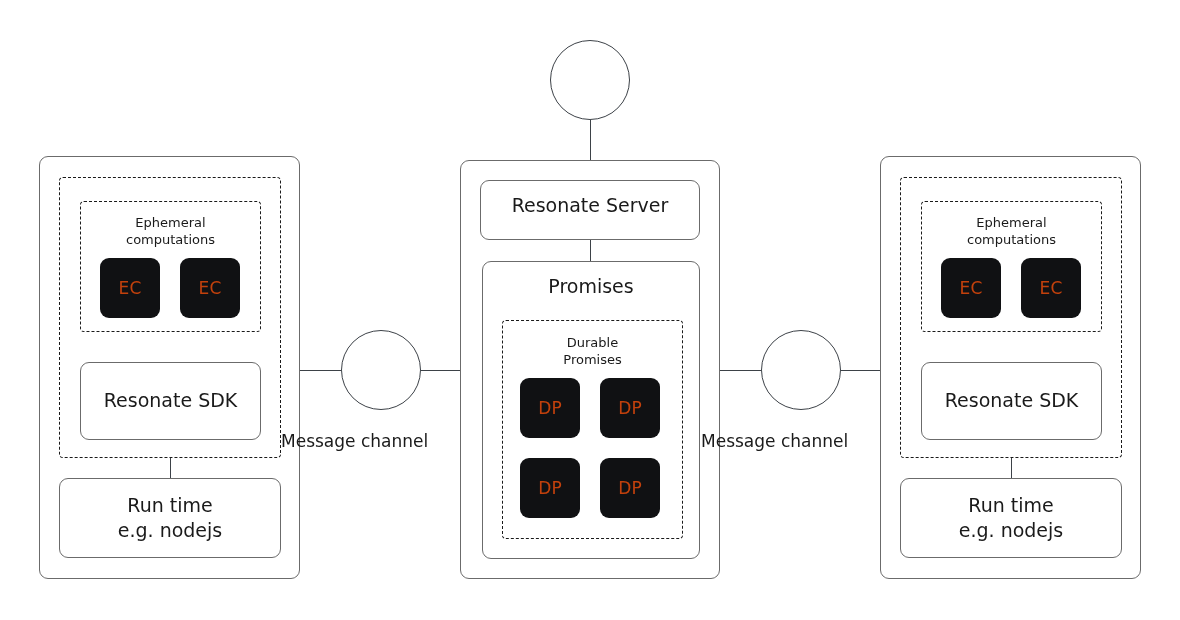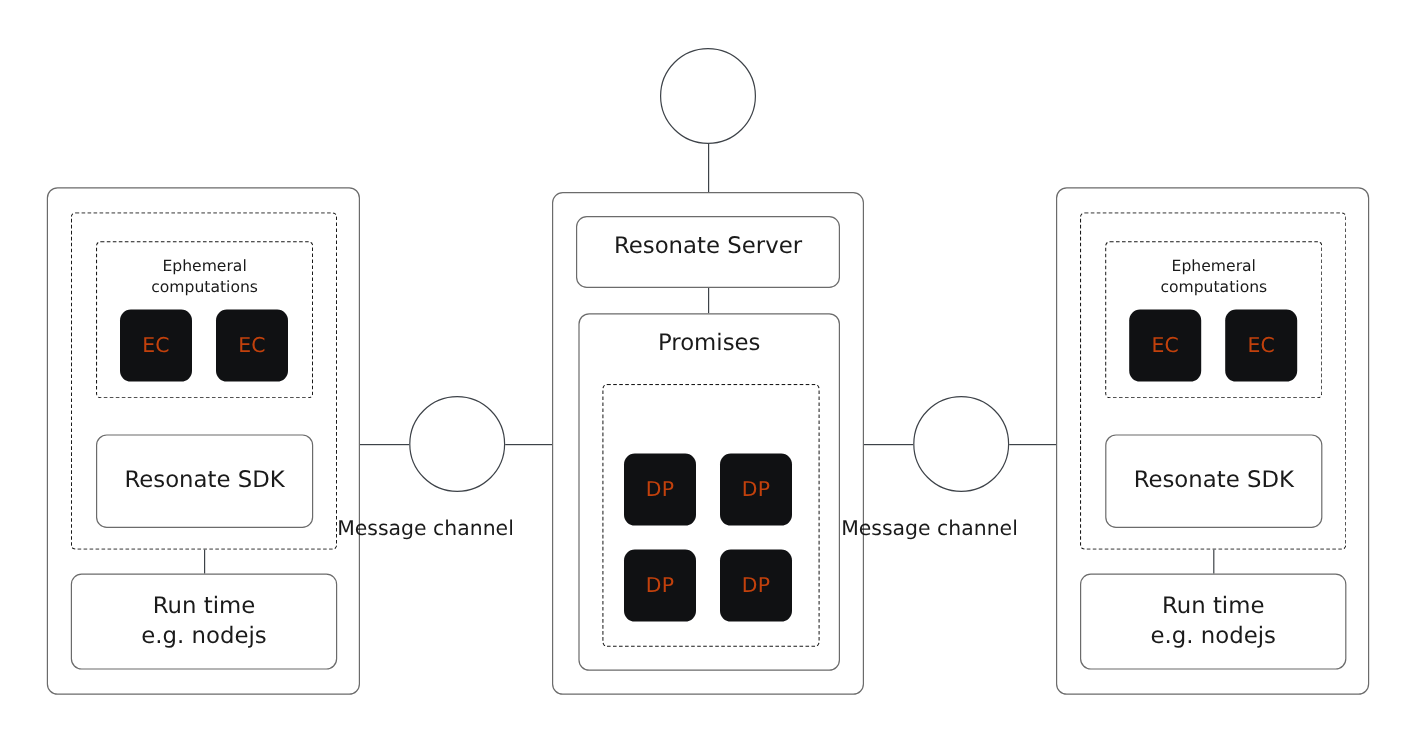--- a/index.html
+++ b/index.html
@@ -118,20 +118,22 @@
 
   <div class="box" style="left:480px; top:180px; width:220px; height:60px;"></div>
   <div class="boxlabel t-lg" style="left:480px; top:180px; width:220px; height:52px;">Resonate Server</div>
 
   <div class="line-v" style="left:590px; top:240px; height:21px;"></div>
 
   <div class="box" style="left:482px; top:261px; width:218px; height:298px;"></div>
   <div class="boxlabel t-lg" style="left:482px; top:268px; width:218px; height:38px;">Promises</div>
 
   <div class="dashed" style="left:502px; top:320px; width:181px; height:219px;"></div>
+  <div class="boxlabel t-sm" style="left:502px; top:330px; width:181px; height:42px;">Durable
+Promises</div>
 
   <div class="chip" style="left:520px; top:378px; width:60px; height:60px;">DP</div>
   <div class="chip" style="left:600px; top:378px; width:60px; height:60px;">DP</div>
   <div class="chip" style="left:520px; top:458px; width:60px; height:60px;">DP</div>
   <div class="chip" style="left:600px; top:458px; width:60px; height:60px;">DP</div>
 
   <div class="line-h" style="left:720px; top:370px; width:41px;"></div>
   <div class="circle" style="left:761px; top:330px; width:80px; height:80px;"></div>
   <div class="line-h" style="left:841px; top:370px; width:39px;"></div>
   <div class="label t-md" style="left:701px; top:430px; width:200px;">Message channel</div>

